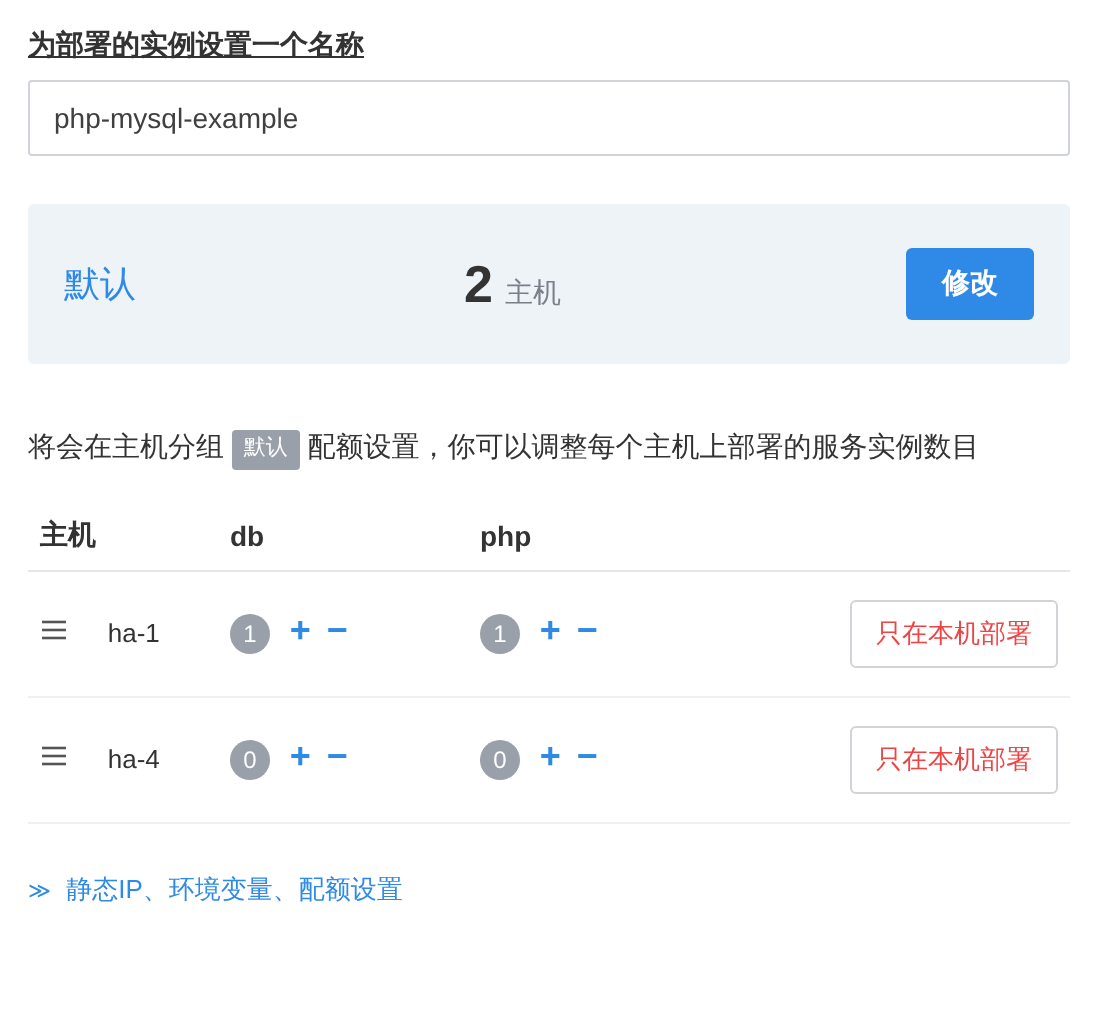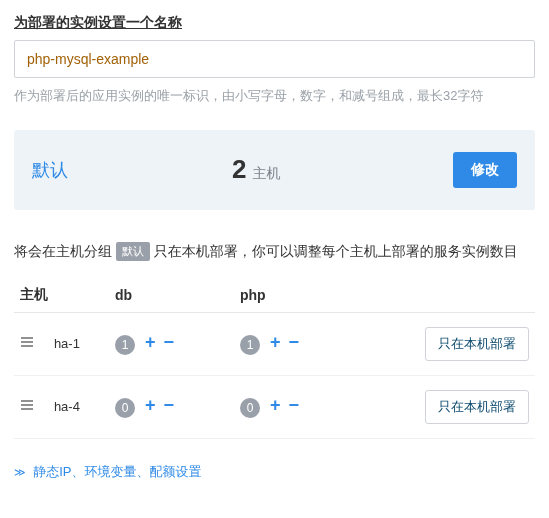--- a/index.html
+++ b/index.html
@@ -1,69 +1,68 @@
 <!DOCTYPE html>
 <html><head>
 <meta charset="utf-8">
 <style>
 * { box-sizing: border-box; margin: 0; padding: 0; }
 body { font-family: "Helvetica Neue", Arial, sans-serif; font-size: 14px; color: #333; background: #fff; padding: 14px; width: 549px; }
 .section-label { font-weight: 700; font-size: 14px; margin-bottom: 8px; color: #333; text-decoration: underline; }
-.text-input { width: 100%; border: 1px solid #d0d4d9; border-radius: 2px; padding: 10px 12px; font-size: 14px; color: #a16207; outline: none; }
+.text-input { width: 100%; border: 1px solid #d0d4d9; border-radius: 2px; padding: 10px 12px; font-size: 14px; color: #404040; outline: none; }
 .help-text { color: #9aa1a8; font-size: 13px; margin-top: 8px; line-height: 1.5; }
 .server-group-box { background: #eef3f8; border-radius: 3px; padding: 22px 18px; display: flex; align-items: center; margin-top: 10px; }
 .sg-default { color: #2e8ae6; font-size: 18px; font-weight: 500; flex: 0 0 auto; width: 200px; }
 .sg-hosts { flex: 1; display: flex; align-items: baseline; gap: 6px; }
 .sg-count { font-size: 26px; font-weight: 700; color: #333; }
 .sg-hostlabel { font-size: 14px; color: #7a8089; }
 .btn-primary { background: #2e8ae6; color: #fff; border: none; border-radius: 3px; padding: 9px 18px; font-size: 14px; cursor: pointer; font-weight: bold; }
 .deploy-note { margin-top: 30px; font-size: 14px; color: #333; line-height: 1.6; }
 .badge-default { display: inline-block; background: #9aa0a9; color: #fff; font-size: 11px; border-radius: 2px; padding: 1px 6px; vertical-align: 1px; }
 table { width: 100%; border-collapse: collapse; margin-top: 14px; }
 th { text-align: left; font-weight: 700; font-size: 14px; padding: 10px 6px 8px; border-bottom: 1px solid #e4e7ea; color: #333; }
 td { padding: 14px 6px; border-bottom: 1px solid #eef0f2; vertical-align: middle; }
 .col-host { width: 95px; }
 .col-svc { width: 125px; }
 .col-act { text-align: right; }
 .host-icon { display: inline-block; width: 14px; margin-right: 4px; vertical-align: -1px; color: #555; }
 .host-name { font-size: 13px; color: #333; padding-left: 12px; }
 .count-pill { display: inline-block; min-width: 20px; height: 20px; line-height: 20px; border-radius: 10px; background: #9aa0a9; color: #fff; font-size: 12px; text-align: center; padding: 0 6px; vertical-align: middle; }
 .stepper { display: inline-flex; align-items: center; gap: 8px; margin-left: 6px; }
 .step-btn { color: #2e8ae6; font-weight: 700; font-size: 18px; cursor: pointer; user-select: none; line-height: 1; }
-.btn-outline { background: #fff; border: 1px solid #d0d4d9; border-radius: 3px; padding: 7px 12px; font-size: 13px; color: #0c4a6e; cursor: pointer; }
+.btn-outline { background: #fff; border: 1px solid #d0d4d9; border-radius: 3px; padding: 7px 12px; font-size: 13px; color: #ef4444; cursor: pointer; }
 .expand-link { color: #2e8ae6; font-size: 13px; margin: 24px 0 18px; cursor: pointer; display: inline-block; }
 .expand-caret { font-size: 11px; margin-right: 4px; }
 .mt-large { margin-top: 24px; }
 </style>
 </head>
 <body>
 
 
 
 <div>
   <div class="section-label">为部署的实例设置一个名称</div>
   <input type="text" class="text-input" value="php-mysql-example" style="">
-  <div class="help-text">作为部署后的应用实例的唯一标识，由小写字母，数字，和减号组成，最长32字符</div>
 </div>
 
 <div class="mt-large">
   <div class="server-group-box">
     <div class="sg-default">默认</div>
     <div class="sg-hosts">
       <span class="sg-count">2</span>
       <span class="sg-hostlabel">主机</span>
     </div>
     <button class="btn-primary">修改</button>
   </div>
 </div>
 
 <div class="deploy-note">
   <span>将会在主机分组 </span>
   <span class="badge-default">默认</span>
-  <span> 只在本机部署，你可以调整每个主机上部署的服务实例数目</span>
+  <span> 配额设置，你可以调整每个主机上部署的服务实例数目</span>
 </div>
 
 <table>
   <thead>
     <tr>
       <th class="col-host">主机</th>
       <th class="col-svc">db</th>
       <th class="col-svc">php</th>
       <th class="col-act"></th>
     </tr>

